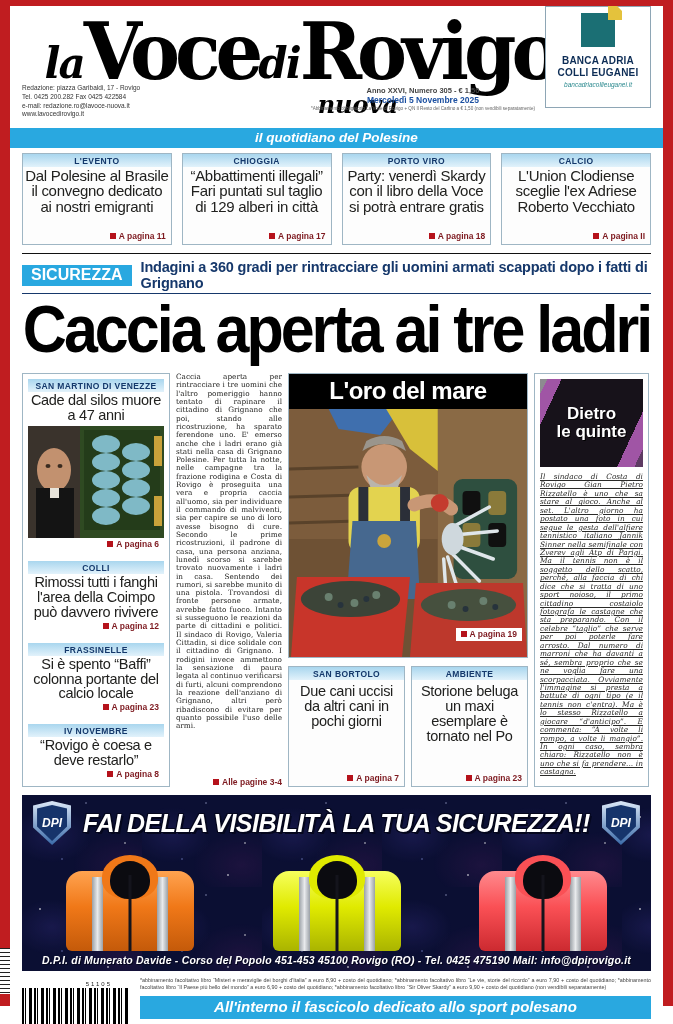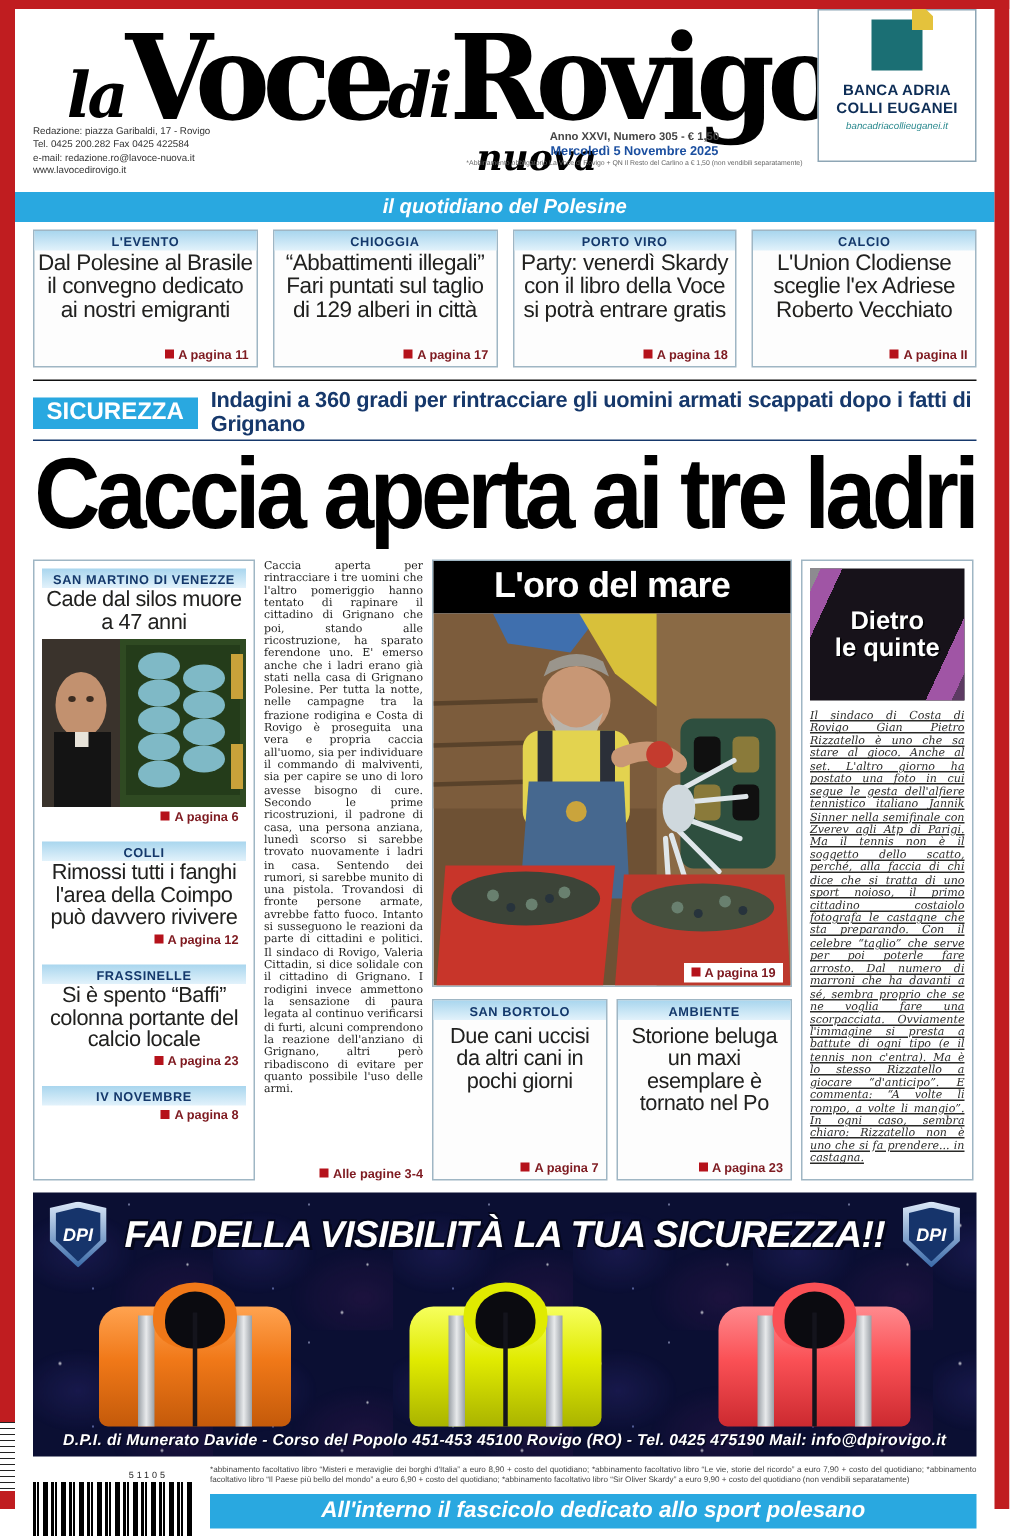--- a/index.html
+++ b/index.html
@@ -74,21 +74,21 @@
   .article-col { overflow:hidden; display:flex; flex-direction:column; }
   .article-body { font-family:"DejaVu Serif", serif; font-size:7.3px; line-height:1.14; text-align:justify;
     color:#1d1d1b; flex:1; overflow:hidden; }
   .article-ref { text-align:right; font-size:8.5px; font-weight:bold; color:#7e1a20; padding-top:2px; }
 
   .photo-col { display:flex; flex-direction:column; }
   .photo-box { border:1px solid #9fb6c4; }
   .photo-head { background:#000; color:#fff; font-weight:bold; font-size:24px; text-align:center;
     padding:3px 0 4px; letter-spacing:-.5px; }
   .photo-scene { position:relative; height:248px; }
-  .photo-label { position:absolute; right:5px; bottom:2px; background:#fff; padding:1px 5px 2px;
+  .photo-label { position:absolute; right:5px; bottom:16px; background:#fff; padding:1px 5px 2px;
     font-size:8.5px; font-weight:bold; color:#7e1a20; }
   .bottom-teasers { display:flex; gap:6px; margin-top:8px; flex:1; }
   .bottom-teasers .teaser { flex:1; }
   .bottom-teasers .teaser-title { font-size:14.5px; padding-top:4px; }
 
   .backstage-graphic { position:relative; height:88px; background:#17121a; overflow:hidden; }
   .bg-stripe1 { position:absolute; inset:0;
     background:linear-gradient(115deg,#8d8b90 0 5%,#a055a5 5% 15%,transparent 15%); }
   .bg-stripe2 { position:absolute; inset:0;
     background:linear-gradient(295deg,#5d3a63 0 6%,#a055a5 6% 18%,transparent 18%); }
@@ -257,20 +257,21 @@
           <div class="teaser-title">Rimossi tutti i fanghi l'area della Coimpo può davvero rivivere</div>
           <div class="pageref"><span class="sq"></span><span>A pagina 12</span></div>
         </div>
         <div class="story">
           <div class="kicker-band">FRASSINELLE</div>
           <div class="teaser-title">Si è spento “Baffi” colonna portante del calcio locale</div>
           <div class="pageref"><span class="sq"></span><span>A pagina 23</span></div>
         </div>
         <div class="story">
           <div class="kicker-band">IV NOVEMBRE</div>
+          <div class="teaser-title">“Rovigo è coesa e deve restarlo”</div>
           <div class="pageref"><span class="sq"></span><span>A pagina 8</span></div>
         </div>
       </div>
 
       <div class="article-col">
         <div class="article-body">Caccia aperta per rintracciare i tre uomini che l'altro pomeriggio hanno tentato di rapinare il cittadino di Grignano che poi, stando alle ricostruzione, ha sparato ferendone uno. E' emerso anche che i ladri erano già stati nella casa di Grignano Polesine. Per tutta la notte, nelle campagne tra la frazione rodigina e Costa di Rovigo è proseguita una vera e propria caccia all'uomo, sia per individuare il commando di malviventi, sia per capire se uno di loro avesse bisogno di cure. Secondo le prime ricostruzioni, il padrone di casa, una persona anziana, lunedì scorso si sarebbe trovato nuovamente i ladri in casa. Sentendo dei rumori, si sarebbe munito di una pistola. Trovandosi di fronte persone armate, avrebbe fatto fuoco. Intanto si susseguono le reazioni da parte di cittadini e politici. Il sindaco di Rovigo, Valeria Cittadin, si dice solidale con il cittadino di Grignano. I rodigini invece ammettono la sensazione di paura legata al continuo verificarsi di furti, alcuni comprendono la reazione dell'anziano di Grignano, altri però ribadiscono di evitare per quanto possibile l'uso delle armi.</div>
         <div class="article-ref"><span class="sq"></span><span>Alle pagine 3-4</span></div>
       </div>
 
       <div class="photo-col">

